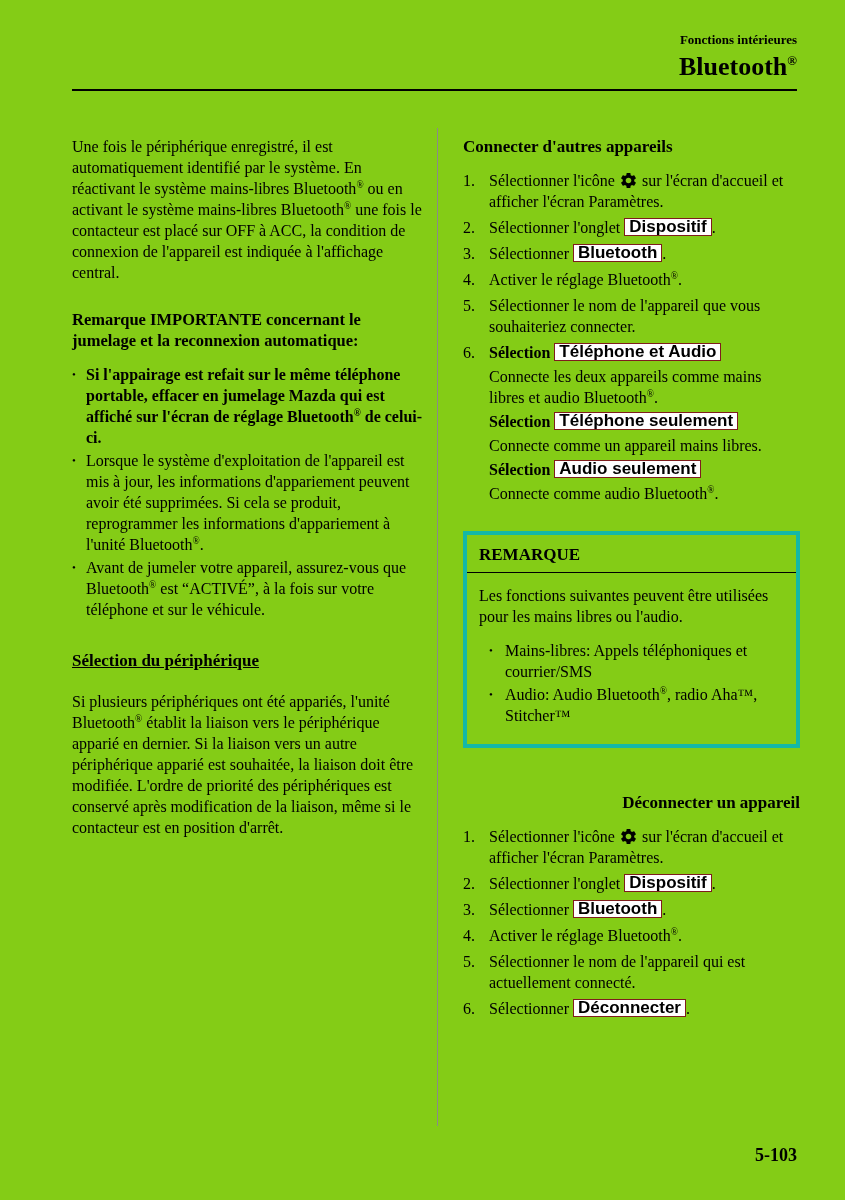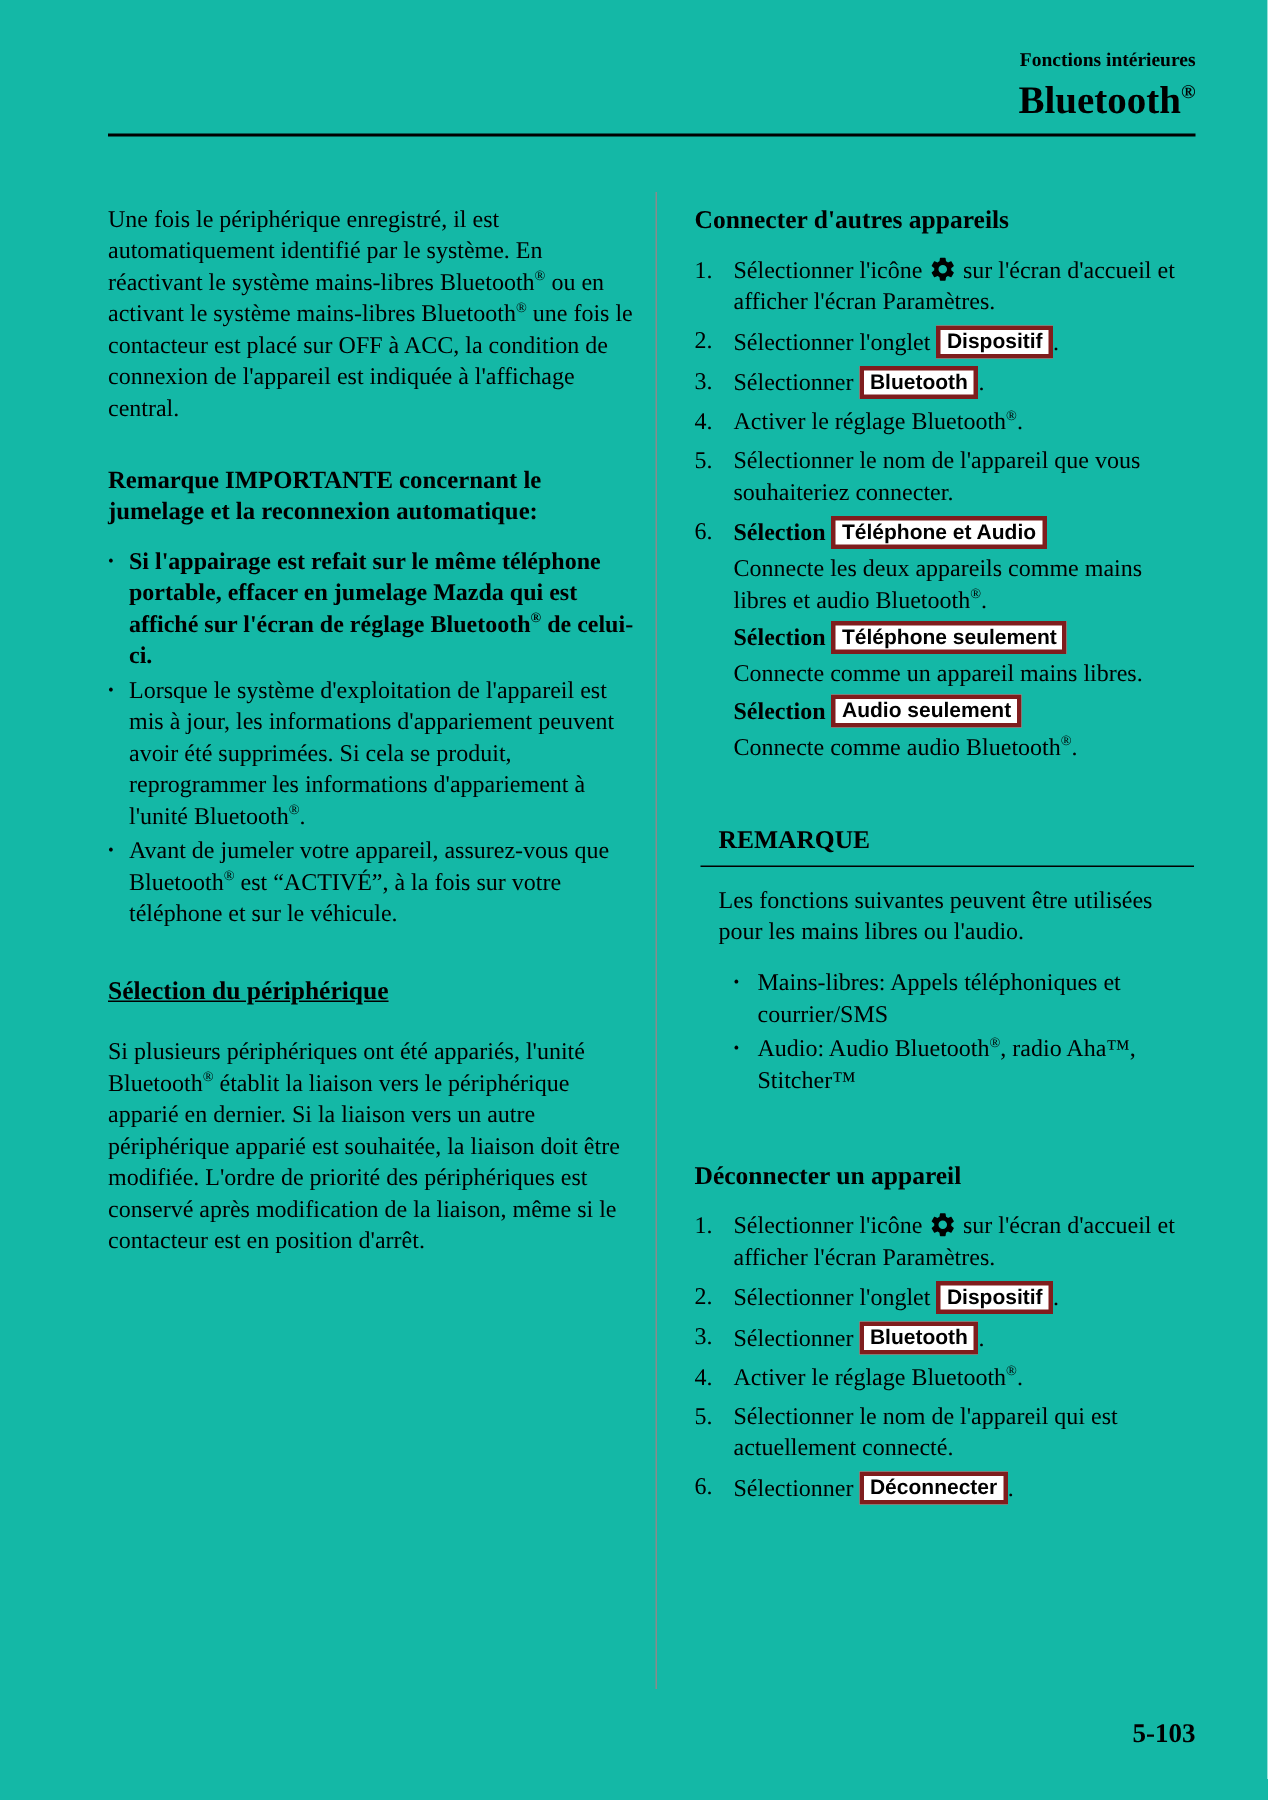--- a/index.html
+++ b/index.html
@@ -1,57 +1,57 @@
 <!DOCTYPE html>
 <html><head>
 <meta charset="utf-8">
 <style>
   * { margin:0; padding:0; box-sizing:border-box; }
   html,body { width:845px; height:1200px; background:#fff; overflow:hidden; }
   body { font-family:"Liberation Serif", serif; color:#000; position:relative; }
-  .page { position:absolute; inset:0; background:#14b8a6; }
+  .page { position:absolute; inset:0; background:#84cc16; }
 
   
   .page-header { position:absolute; left:72px; right:48px; top:0; }
   .header-section { text-align:right; margin-top:32px; font-size:13px; font-weight:bold; line-height:16px; }
   .header-title { text-align:right; font-size:26px; font-weight:bold; line-height:34px; margin-top:2px; }
   .title-sup { font-size:13px; vertical-align:super; line-height:0; }
   .header-rule { height:2px; background:#000; margin-top:5px; }
 
   
   .col-divider { position:absolute; left:437px; top:128px; width:1px; height:998px; background:#8a8a8a; }
   .col { position:absolute; top:136px; font-size:16px; line-height:21px; }
   .col-left { left:72px; width:352px; }
   .col-right { left:463px; width:337px; }
 
   .para { text-align:left; }
   .note-heading { font-size:16.5px; font-weight:bold; line-height:21px; margin-top:26px; margin-bottom:13px; }
   .sub-heading { font-size:17px; font-weight:bold; text-decoration:underline; margin-top:30px; margin-bottom:20px; }
   .col-heading { font-size:17px; font-weight:bold; margin-bottom:13px; }
-  .col-heading.disconnect { margin-top:20px; }
+  .col-heading.disconnect { margin-top:44px;text-align:right; }
 
   
   .bullet-list { }
   .bullet { display:flex; margin-bottom:2px; }
   .bullet-marker { flex:0 0 14px; font-size:11px; line-height:21px; }
   .bullet-body { flex:1; }
 
   
   .steps { }
   .step { display:flex; margin-bottom:5px; }
   .step-num { flex:0 0 26px; }
   .step-body { flex:1; }
   .step-line + .step-line { margin-top:3px; }
 
   
   .rsup { font-size:9.5px; vertical-align:super; line-height:0; }
   .rsup.bold { font-weight:bold; }
   b { font-weight:bold; }
-  .kbtn { display:inline-block; font-family:"Liberation Sans", sans-serif; font-weight:bold; font-size:14px;
-          border:3px solid #7f1d1d; padding:0 4px 1px 4px; line-height:15px; vertical-align:1px; white-space:nowrap; background:#fff; }
+  .kbtn { display:inline-block; font-family:"Liberation Sans", sans-serif; font-weight:bold; font-size:17px;
+          border:1px solid #7f1d1d; padding:0 4px 1px 4px; line-height:15px; vertical-align:1px; white-space:nowrap; background:#fff; }
   .inline-icon { display:inline-block; width:19px; height:19px; vertical-align:-4px; }
   .inline-icon svg { width:19px; height:19px; fill:#000; display:block; }
 
   
   .note-box { border:4px solid #14b8a6; margin-top:27px; }
   .note-box-title { font-size:17px; font-weight:bold; padding:9px 12px 7px 12px; border-bottom:1px solid #000; }
   .note-box-body { padding:12px 12px 16px 12px; }
   .note-box-body .intro { margin-bottom:13px; }
   .note-box .bullet { padding-left:10px; margin-bottom:2px; }
   .note-box .bullet-marker { flex:0 0 16px; }

